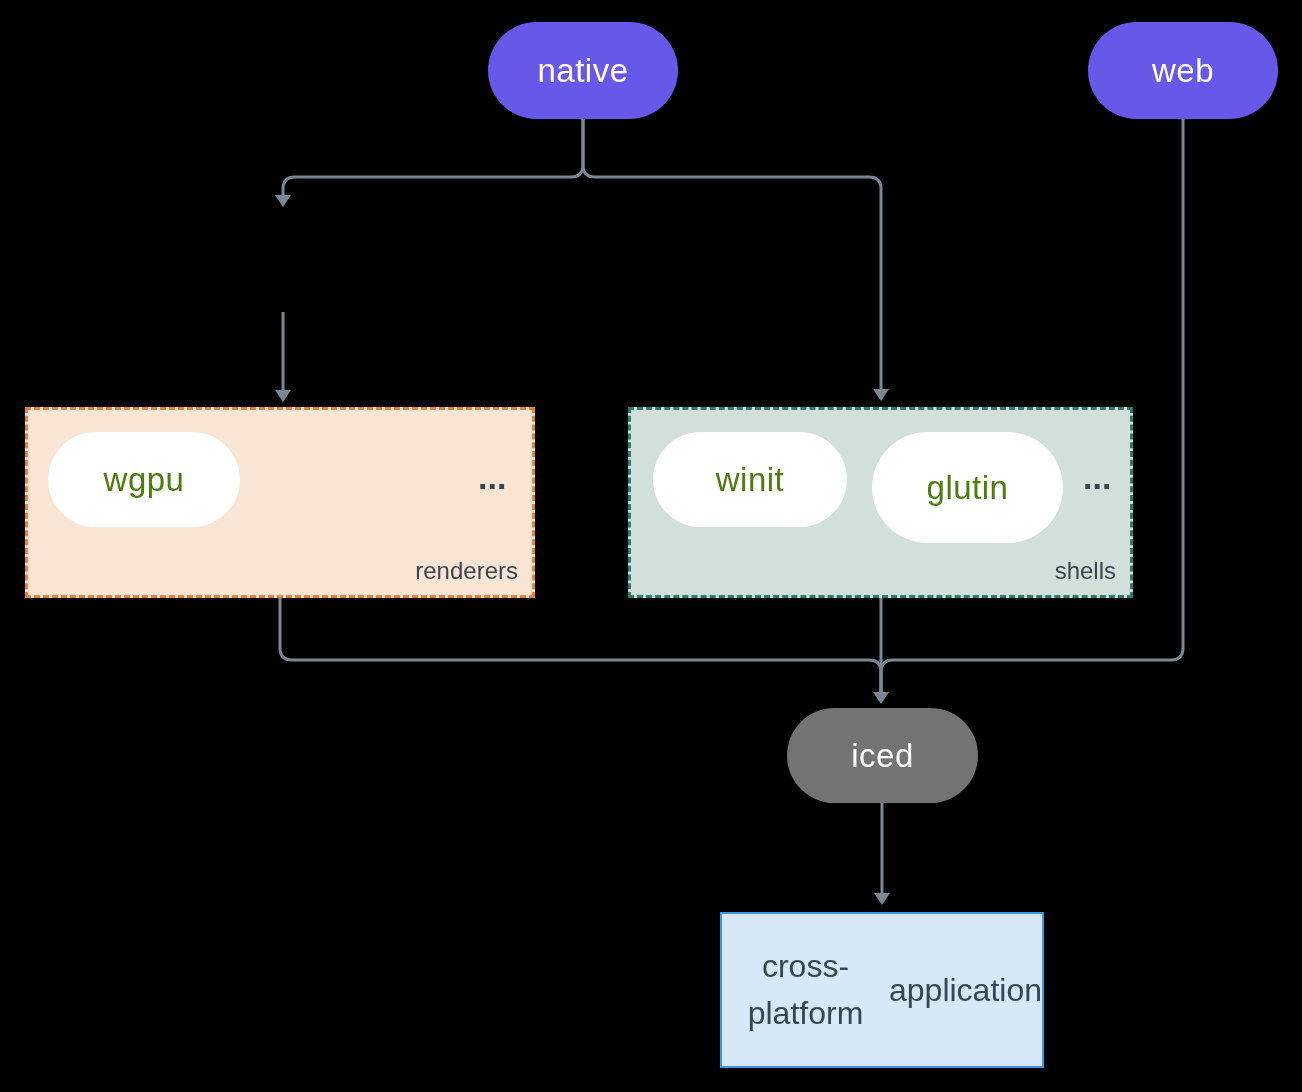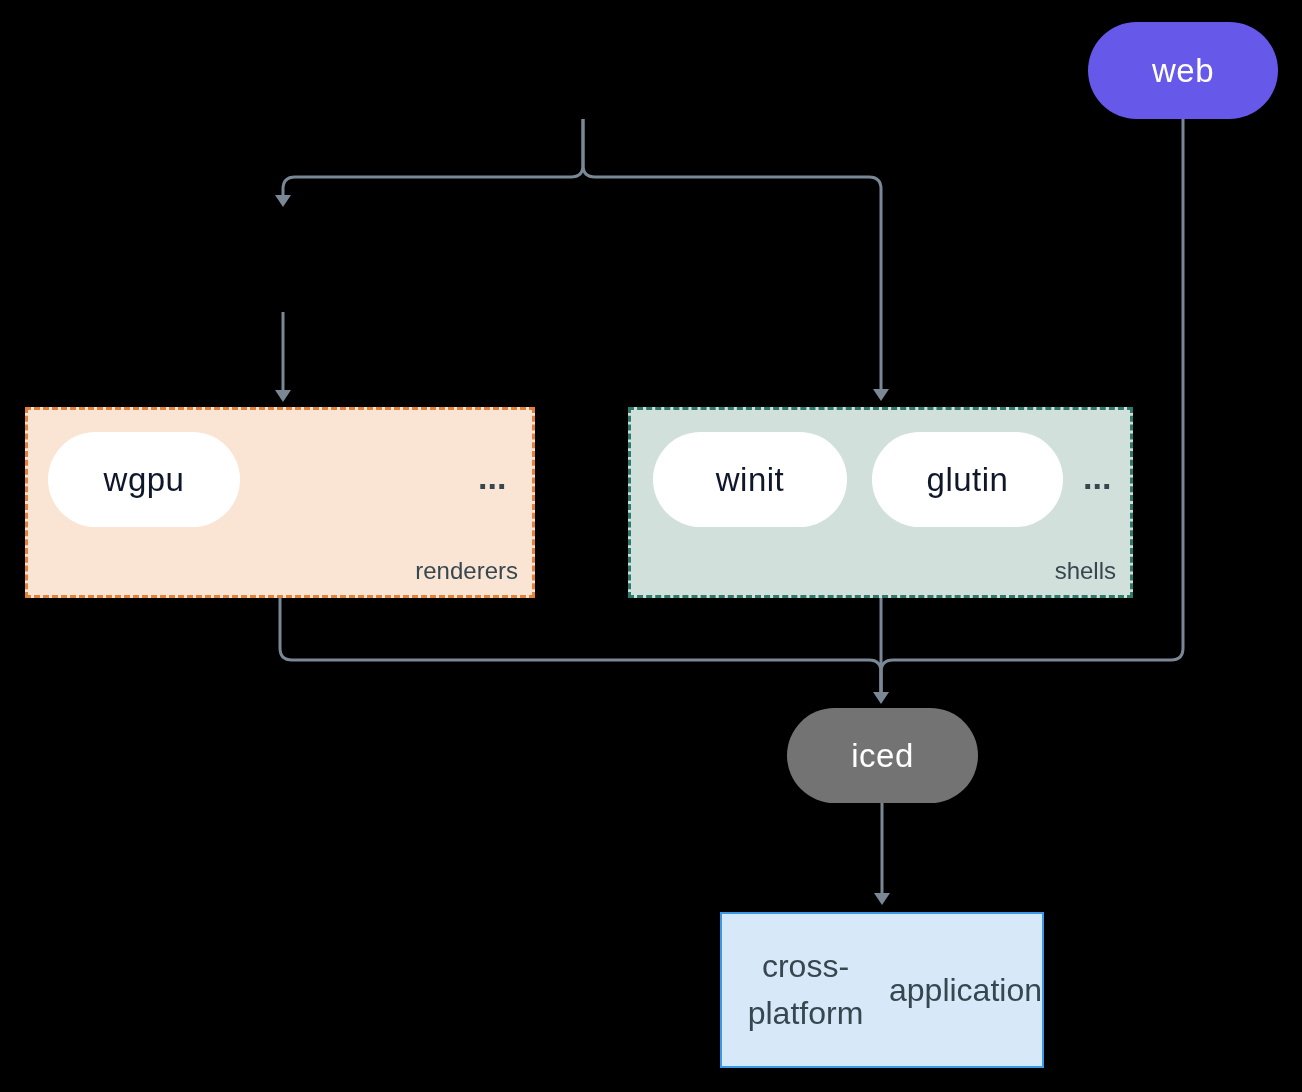--- a/index.html
+++ b/index.html
@@ -28,21 +28,21 @@
     display: flex;
     align-items: center;
     justify-content: center;
     font-size: 33px;
     letter-spacing: 0.5px;
     color: #FFFFFF;
   }
   .pill.purple { background: #6658E9; }
   .pill.orange { background: #E2823B; }
   .pill.blue   { background: #737373; }
-  .pill.white  { background: #FFFFFF; color: #0f172a; }
+  .pill.white  { background: #FFFFFF; color: #4d7c0f; }
 
   .node-native   { left: 488px; top: 22px;  width: 190px; height: 97px; }
   .node-web      { left: 1088px; top: 22px; width: 190px; height: 97px; }
   .node-graphics { left: 187px; top: 215px; width: 193px; height: 97px; }
   .node-iced     { left: 787px; top: 708px; width: 191px; height: 95px; }
 
   .group {
     position: absolute;
     box-sizing: border-box;
   }
@@ -53,21 +53,21 @@
   }
   .group-shells {
     left: 628px; top: 407px; width: 505px; height: 191px;
     background: #D2E0DB;
     border: 3px dashed #2E7A6C;
   }
   .group .pill { font-size: 33px; }
   .renderers-wgpu  { left: 20px;  top: 22px; width: 192px; height: 95px; }
   .renderers-glow  { left: 235px; top: 22px; width: 194px; height: 95px; }
   .shells-winit    { left: 22px;  top: 22px; width: 194px; height: 95px; }
-  .shells-glutin   { left: 241px; top: 22px; width: 191px; height: 95px; }
+  .shells-glutin   { left: 241px; top: 22px; width: 191px; height: 111px; }
   .ellipsis {
     position: absolute;
     top: 48px;
     font-size: 34px;
     font-weight: 700;
     color: #37474F;
   }
   .group-renderers .ellipsis { left: 450px; }
   .group-shells    .ellipsis { left: 452px; }
   .group-label {
@@ -110,20 +110,23 @@
     </g>
     <g fill="#7A8795" stroke="none">
       <polygon points="275,195 291,195 283,207"></polygon>
       <polygon points="873,389 889,389 881,401"></polygon>
       <polygon points="275,390 291,390 283,402"></polygon>
       <polygon points="873,692 889,692 881,704"></polygon>
       <polygon points="874,893 890,893 882,905"></polygon>
     </g>
   </svg>
 
+  <div class="pill purple node-native">
+    <span>native</span>
+  </div>
 
   <div class="pill purple node-web">
     <span>web</span>
   </div>
 
 
   <div class="group group-renderers">
     <div class="pill white renderers-wgpu">
       <span>wgpu</span>
     </div>

